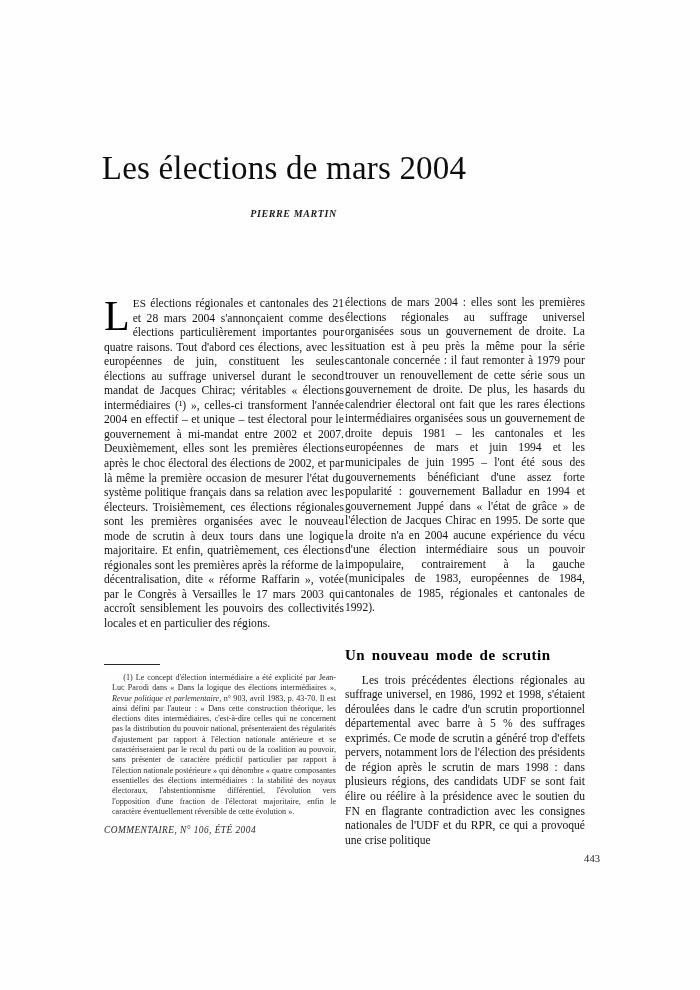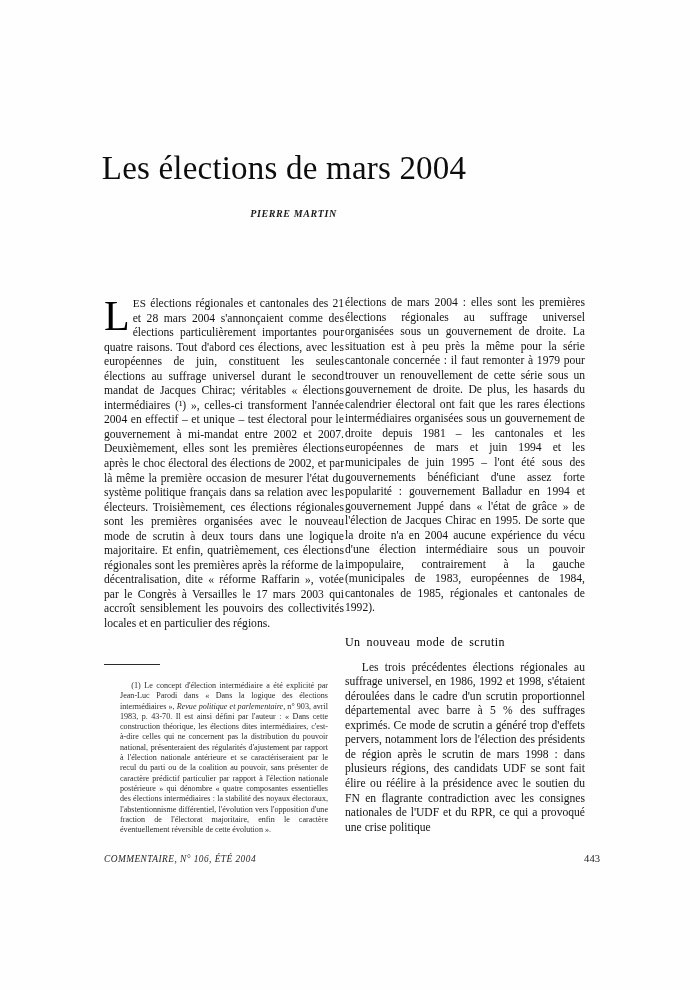--- a/index.html
+++ b/index.html
@@ -84,23 +84,23 @@
     color: #000;
   }
   .smallcaps {
     font-variant: small-caps;
     font-size: 11.2px;
     letter-spacing: 0.2px;
   }
 
   
   .section-heading {
-    font-size: 12px;
-    font-weight: 400;
-    margin: 19px 0 11px 0;
+    font-size: 15px;
+    font-weight: 700;
+    margin: 32px 0 11px 0;
     letter-spacing: 0.45px;
     word-spacing: 2.6px;
     color: #000;
   }
 
   
   .footnote-block {
     position: absolute;
     left: 104px;
     top: 664px;
@@ -111,33 +111,33 @@
     height: 1px;
     background: #2a2a2a;
     margin: 0 0 7px 0;
   }
   .footnote-text {
     font-size: 8.1px;
     line-height: 10.3px;
     text-align: justify;
     color: #2b2b2b;
     text-indent: 1.4em;
-    margin: 16px;
+    margin: 8px;
   }
   .footnote-text i { font-style: italic; }
 
   
   .footer {
     position: absolute;
     left: 104px;
     top: 825px;
     width: 496px;
     display: flex;
     justify-content: space-between;
-    align-items: flex-end;
+    align-items: flex-start;
   }
   .footer-left {
     font-size: 9.4px;
     font-style: italic;
     letter-spacing: 0.45px;
     color: #262626;
   }
   .footer-page {
     font-size: 10.6px;
     color: #1a1a1a;

